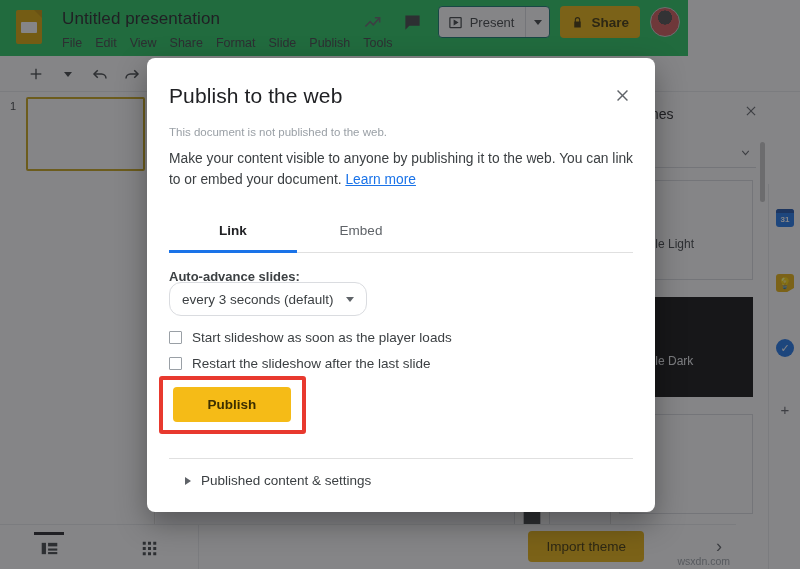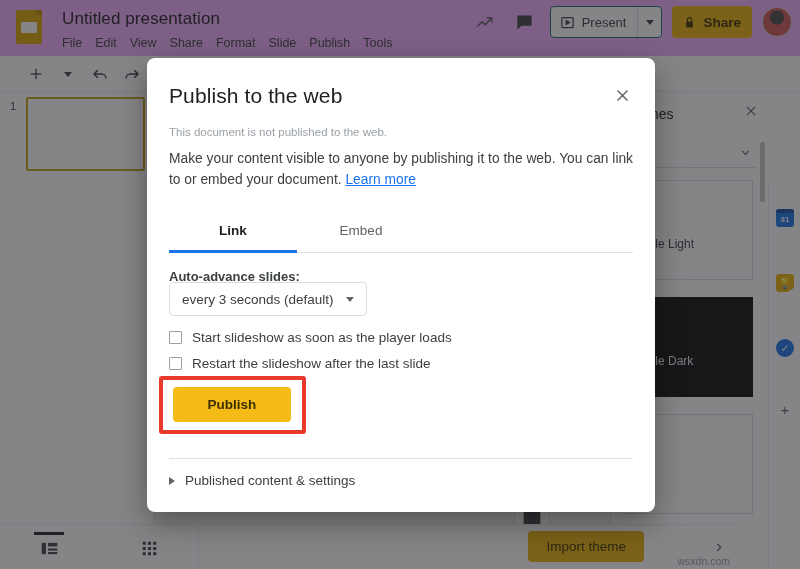--- a/index.html
+++ b/index.html
@@ -7,21 +7,21 @@
     width: 800px; height: 569px;
     font-family: "Liberation Sans", sans-serif;
     overflow: hidden;
     background: #ffffff;
   }
   #app { position: relative; width: 800px; height: 569px; }
 
   
   .bg-app { position: absolute; inset: 0; background: #ffffff; }
 
-  .topbar { position: absolute; left: 0; top: 0; width: 800px; height: 56px; background:#f0abfc;text-decoration:underline; }
+  .topbar { position: absolute; left: 0; top: 0; width: 688px; height: 56px; background:#22c55e;text-decoration:underline; }
 
   .slides-logo {
     position: absolute; left: 16px; top: 10px; width: 26px; height: 34px;
     background:#D9A400; border-radius: 2px;
   }
   .slides-logo::after {
     content:""; position:absolute; left:5px; top:12px; width:16px; height:11px;
     background:#fff; border-radius:1px;
   }
   .slides-logo::before {
@@ -141,41 +141,41 @@
 
   .tabs { position:absolute; left:22px; top:155px; width:464px; height:40px; border-bottom:1px solid #e0e0e0; display:flex; }
   .tab { width:128px; text-align:center; font-size:13.5px; padding-top:10px; color:#5f6368; position:relative; }
   .tab.active { color:#202124; font-weight:bold; }
   .tab.active::after { content:""; position:absolute; left:0; right:0; bottom:-1px; height:3px; background:#1a73e8; }
 
   .field-label { position:absolute; left:22px; top:211px; font-size:13px; color:#3c4043; font-weight:bold; }
   .select-box {
     position:absolute; left:22px; top:224px; height:34px; padding: 0 12px;
     display:flex; align-items:center; gap:12px;
-    border:1px solid #dadce0; border-radius:4px; font-size:13.5px; color:#3c4043;
+    border:1px solid #dadce0; border-radius:12px; font-size:13.5px; color:#3c4043;
   }
   .caret-down { width:0;height:0;border-left:4px solid transparent;border-right:4px solid transparent;border-top:5px solid #5f6368; }
 
   .chk-row { position:absolute; left:22px; display:flex; align-items:center; gap:10px; font-size:13.5px; color:#3c4043; }
   .chk-row.r1 { top:272px; }
   .chk-row.r2 { top:298px; }
   .chk { width:13px; height:13px; border:1px solid #9aa0a6; border-radius:1px; background:#fff; }
 
   .highlight-box {
     position:absolute; left:12px; top:318px; width:147px; height:58px;
     border:4px solid #e8392e; border-radius:3px; background:#fff;
   }
   .publish-btn {
     position:absolute; left:26px; top:329px; width:118px; height:35px;
     background:#F5BB17; border-radius:4px;
     display:flex; align-items:center; justify-content:center;
     font-size:13.5px; color:#3c2f00; font-weight:bold;
   }
   .dlg-rule { position:absolute; left:22px; top:400px; width:464px; height:1px; background:#e0e0e0; }
-  .expander { position:absolute; left:22px; top:415px; display:flex; align-items:center; gap:10px; font-size:13.5px; color:#3c4043; }
+  .expander { position:absolute; left:38px; top:415px; display:flex; align-items:center; gap:10px; font-size:13.5px; color:#3c4043; }
   .tri { width:0;height:0;border-top:4px solid transparent;border-bottom:4px solid transparent;border-left:6px solid #5f6368; }
 </style>
 </head>
 <body>
 
 <div id="app">
 
   <div class="bg-app">
 
     <div class="topbar">

